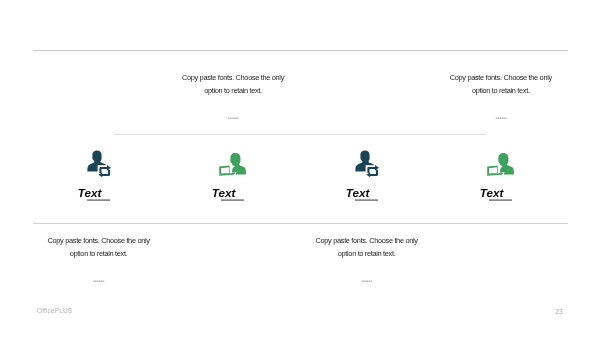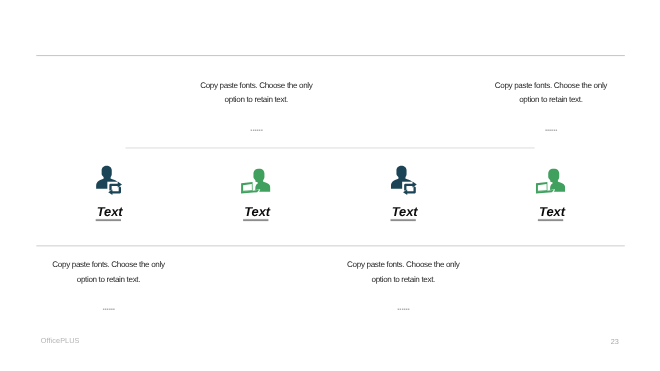--- a/index.html
+++ b/index.html
@@ -8,21 +8,21 @@
   .slide{position:relative;width:600px;height:238px;background:#fff;text-decoration:underline;}
   .hline{position:absolute;height:1px;}
   .rule-top{left:33px;top:50.3px;width:535px;background:#c9c9c9;}
   .rule-bottom{left:33px;top:223px;width:535px;background:#d2d2d2;}
   .rule-mid{left:114px;top:134px;width:372px;background:#e0e0e0;}
   .tblock{position:absolute;text-align:center;}
   .para{font-size:7.4px;line-height:12.6px;color:#262626;letter-spacing:-0.33px;white-space:nowrap;}
   .dots{font-size:9px;font-weight:bold;color:#b0b0b0;margin-top:15.8px;letter-spacing:-0.62px;line-height:6px;}
   .icon-col{position:absolute;}
   .icon-col svg{position:absolute;left:0;top:0;}
-  .lbl-group{position:absolute;text-align:center;}
+  .lbl-group{position:absolute;text-align:left;}
   .lbl{font-weight:bold;font-style:italic;font-size:11.7px;color:#0b0b0b;line-height:11.5px;}
   .lbl-underline{position:absolute;left:0;right:2.3px;top:12.1px;height:2px;background:linear-gradient(to bottom,#b5b5b5 0%,#7d7d7d 100%);margin:0 auto;width:23.3px;}
   .footer-brand{position:absolute;left:37.1px;top:307.3px;font-size:6.6px;color:#b4b4b4;letter-spacing:0.08px;}
   .footer-page{position:absolute;left:555.3px;top:307.6px;font-size:6.6px;color:#a8a8a8;}
 </style>
 </head>
 <body>
 
 <div class="slide">
   <div class="hline rule-top"></div>

